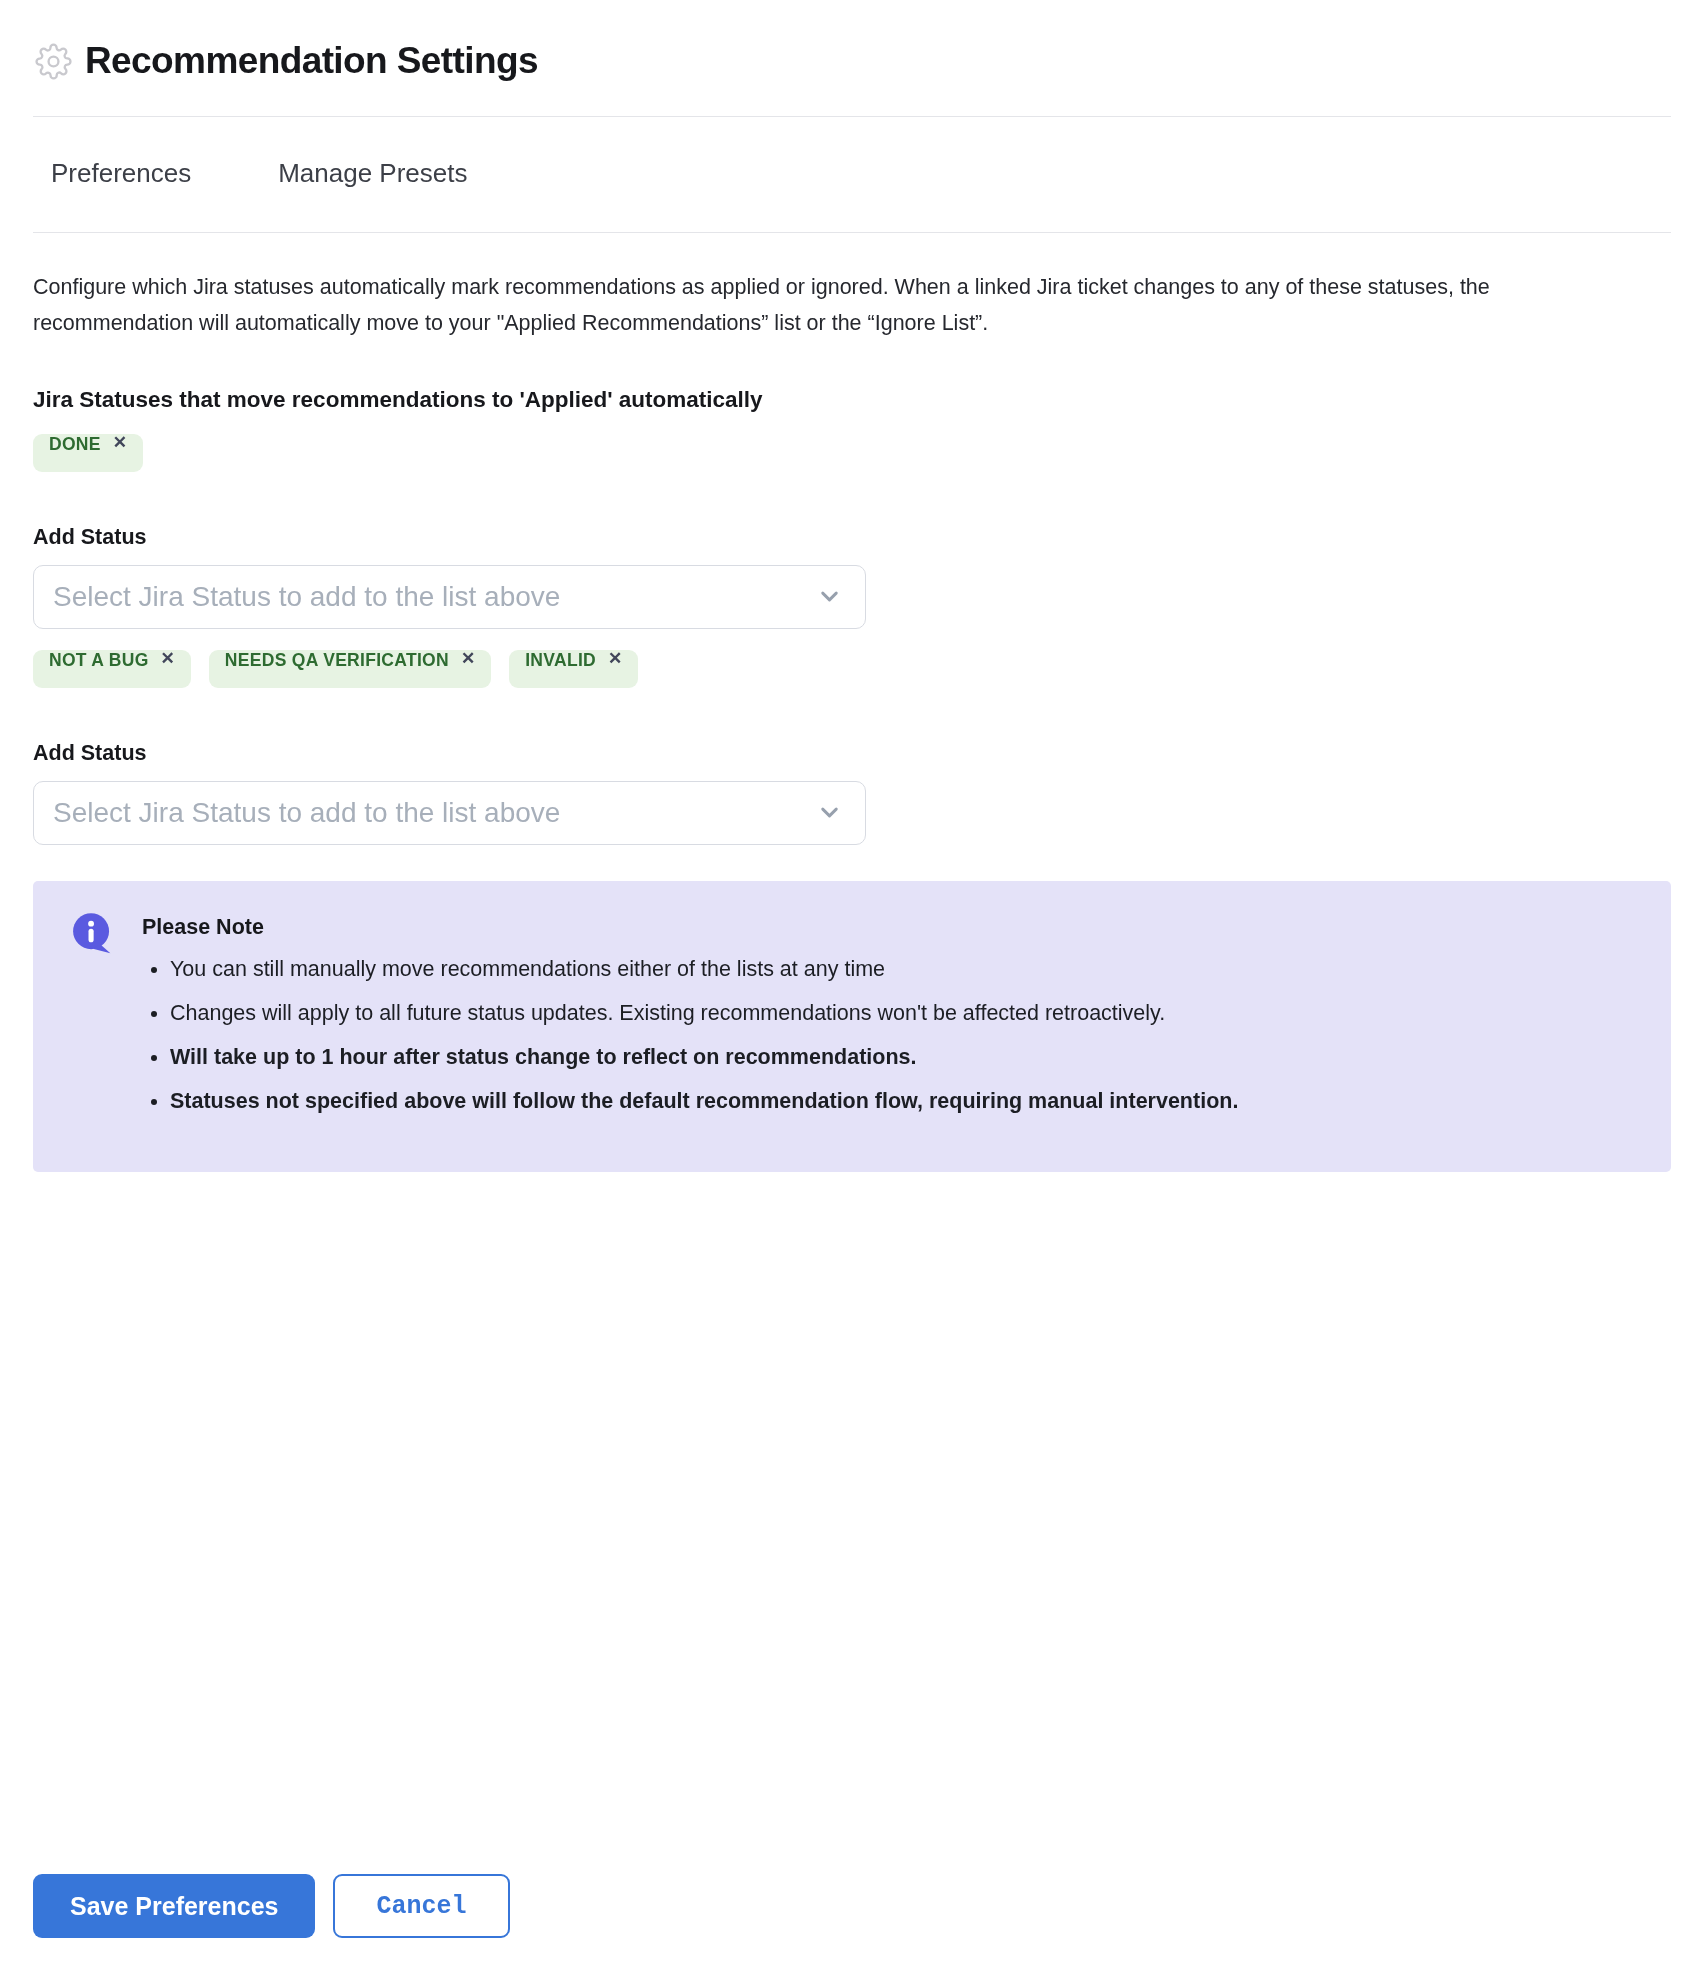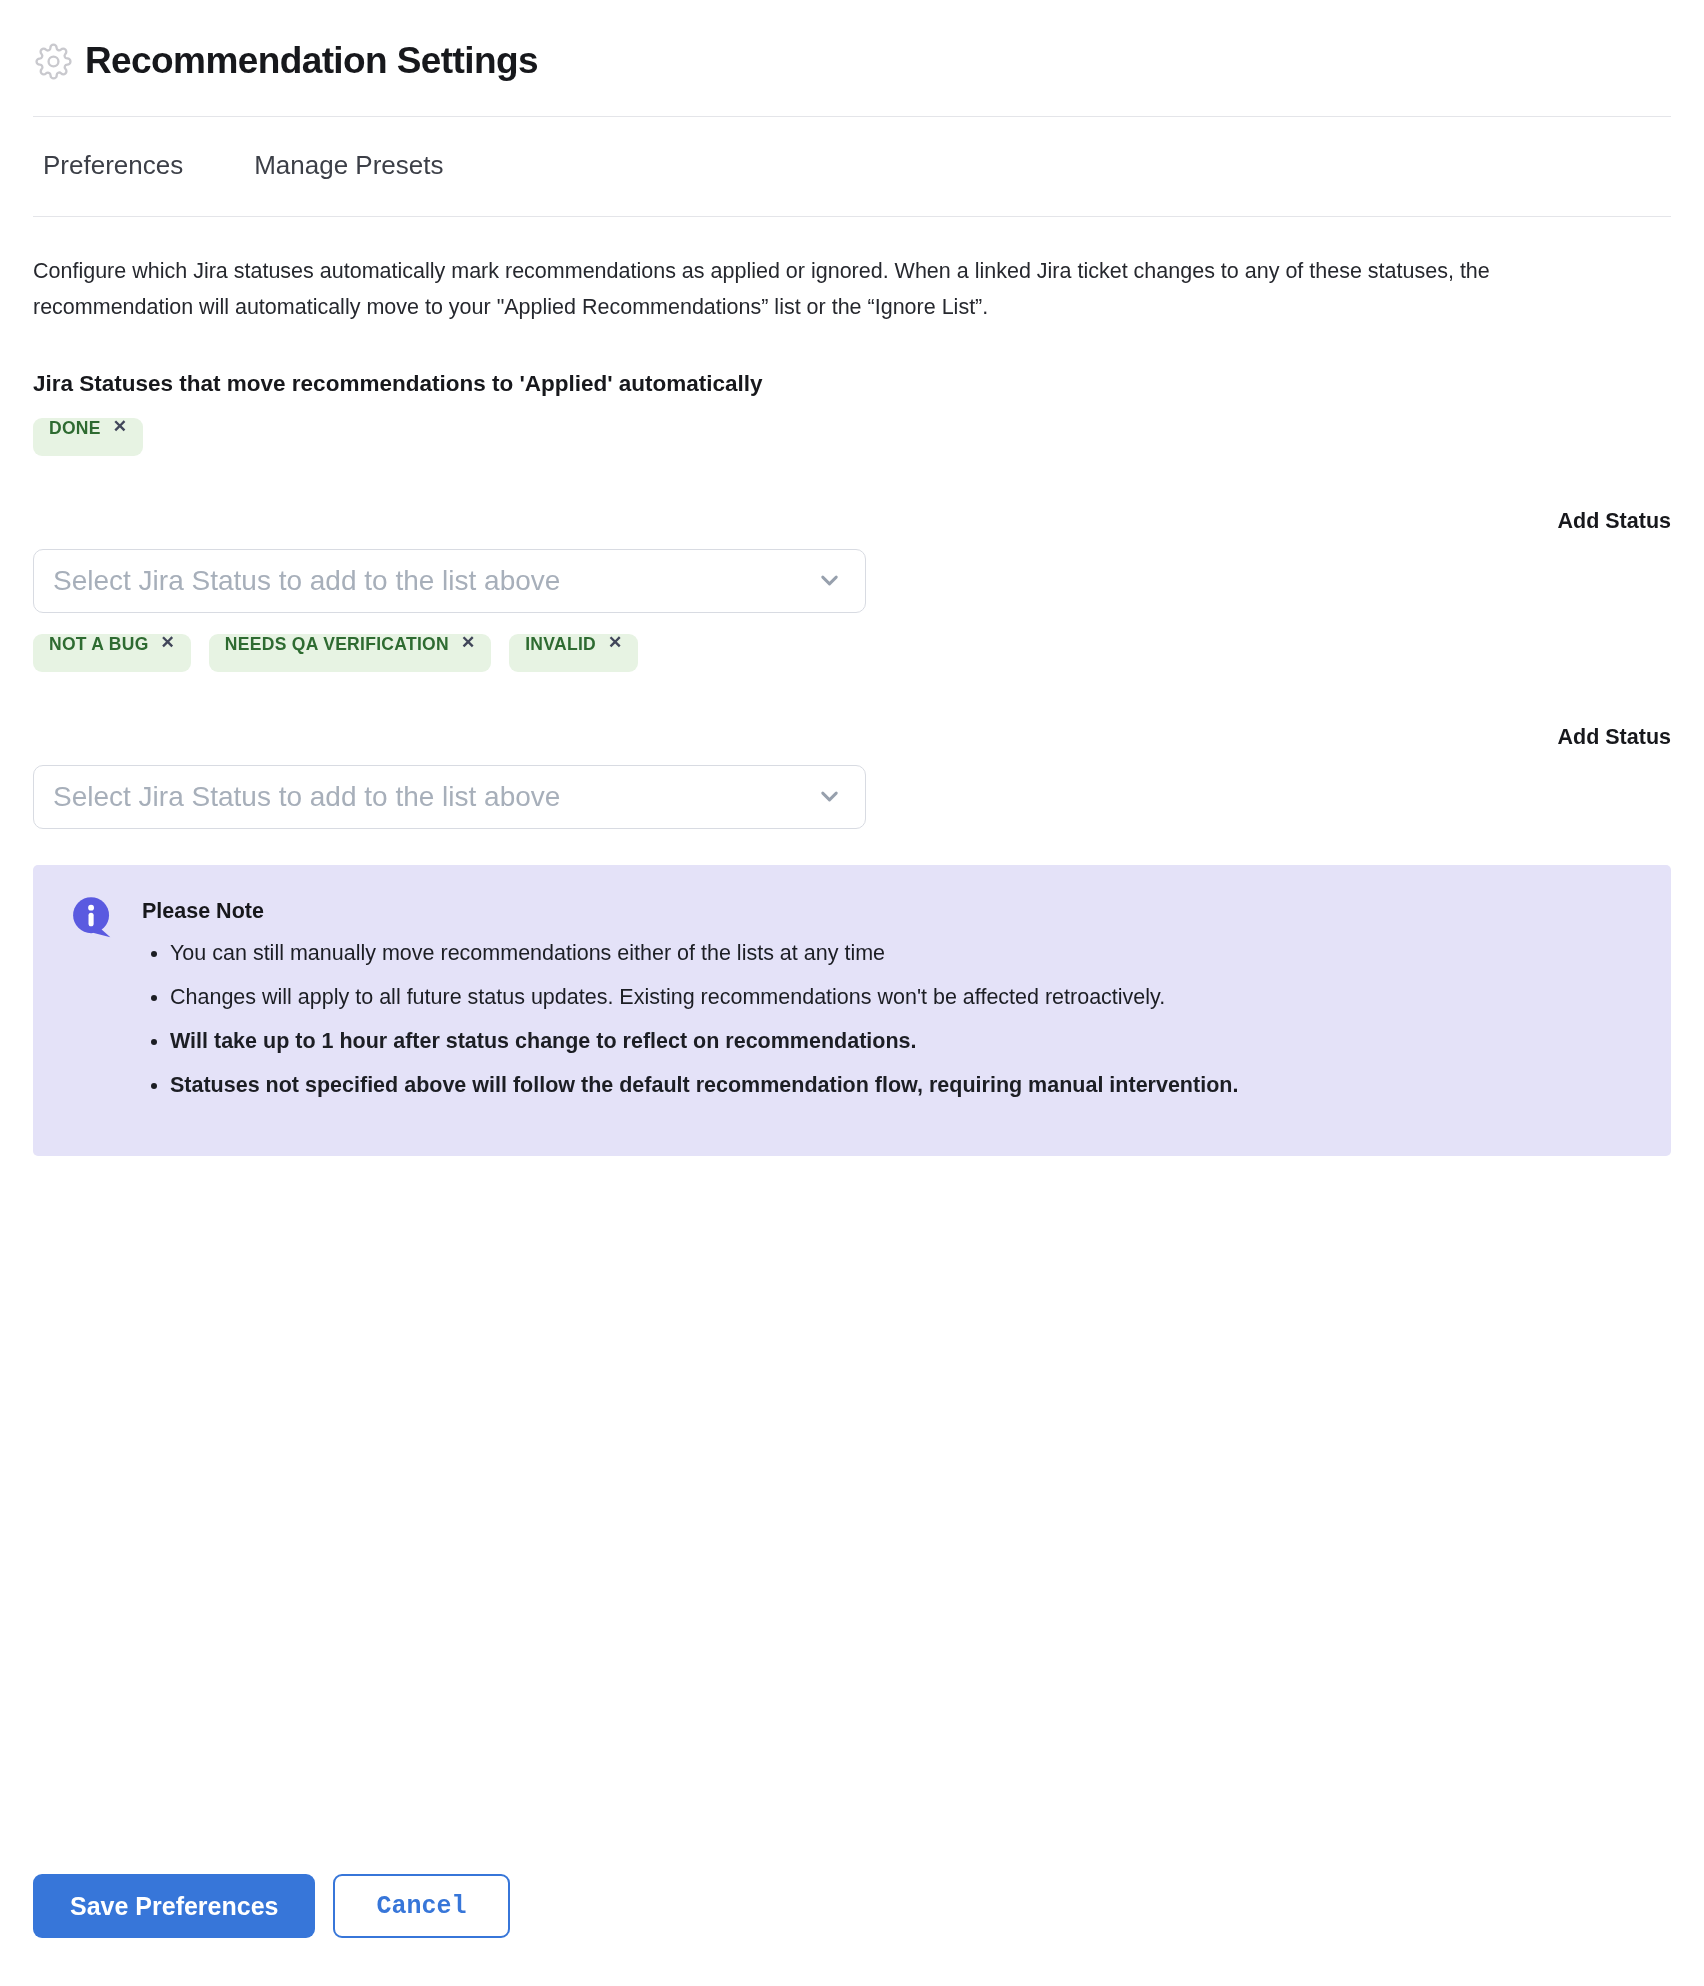--- a/index.html
+++ b/index.html
@@ -49,21 +49,21 @@
     gap:51px;
     border-top:1px solid var(--divider);
     border-bottom:1px solid var(--divider);
     padding:25px 0 0 0;
   }
   .tab{
     position:relative;
     background:none;
     border:none;
     padding:0 2px 27px 2px;
-    margin:8px;
+    margin:16px;
     font-family:inherit;
     font-size:26px;
     color:#3c3f47;
     cursor:pointer;
     white-space:nowrap;
   }
   .tab.active{
     font-weight:700;
     color:var(--text-dark);
   }
@@ -122,21 +122,20 @@
     font-weight:600;
     color:#41465a;
     cursor:pointer;
     line-height:1;
   }
   .add-label{
     margin-top:53px;
     font-size:21.5px;
     font-weight:700;
     color:var(--text-dark);
-    text-align:right;
   }
   .select{
     margin-top:15px;
     width:833px;
     height:64px;
     border:1.6px solid var(--select-border);
     border-radius:10px;
     background:#fff;
     display:flex;
     align-items:center;

